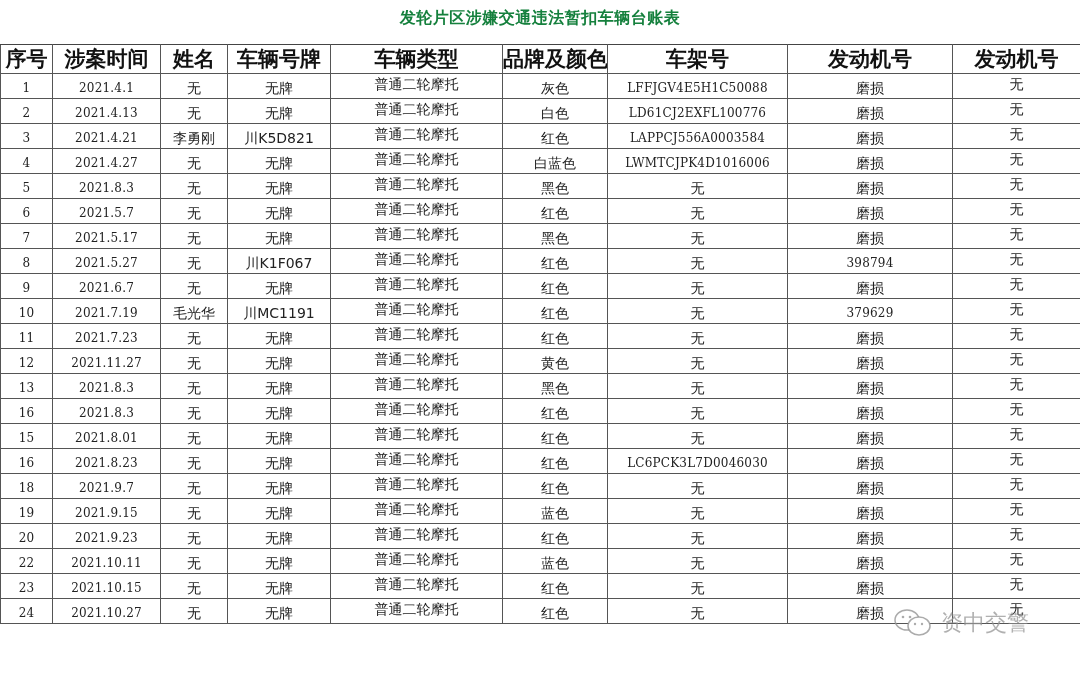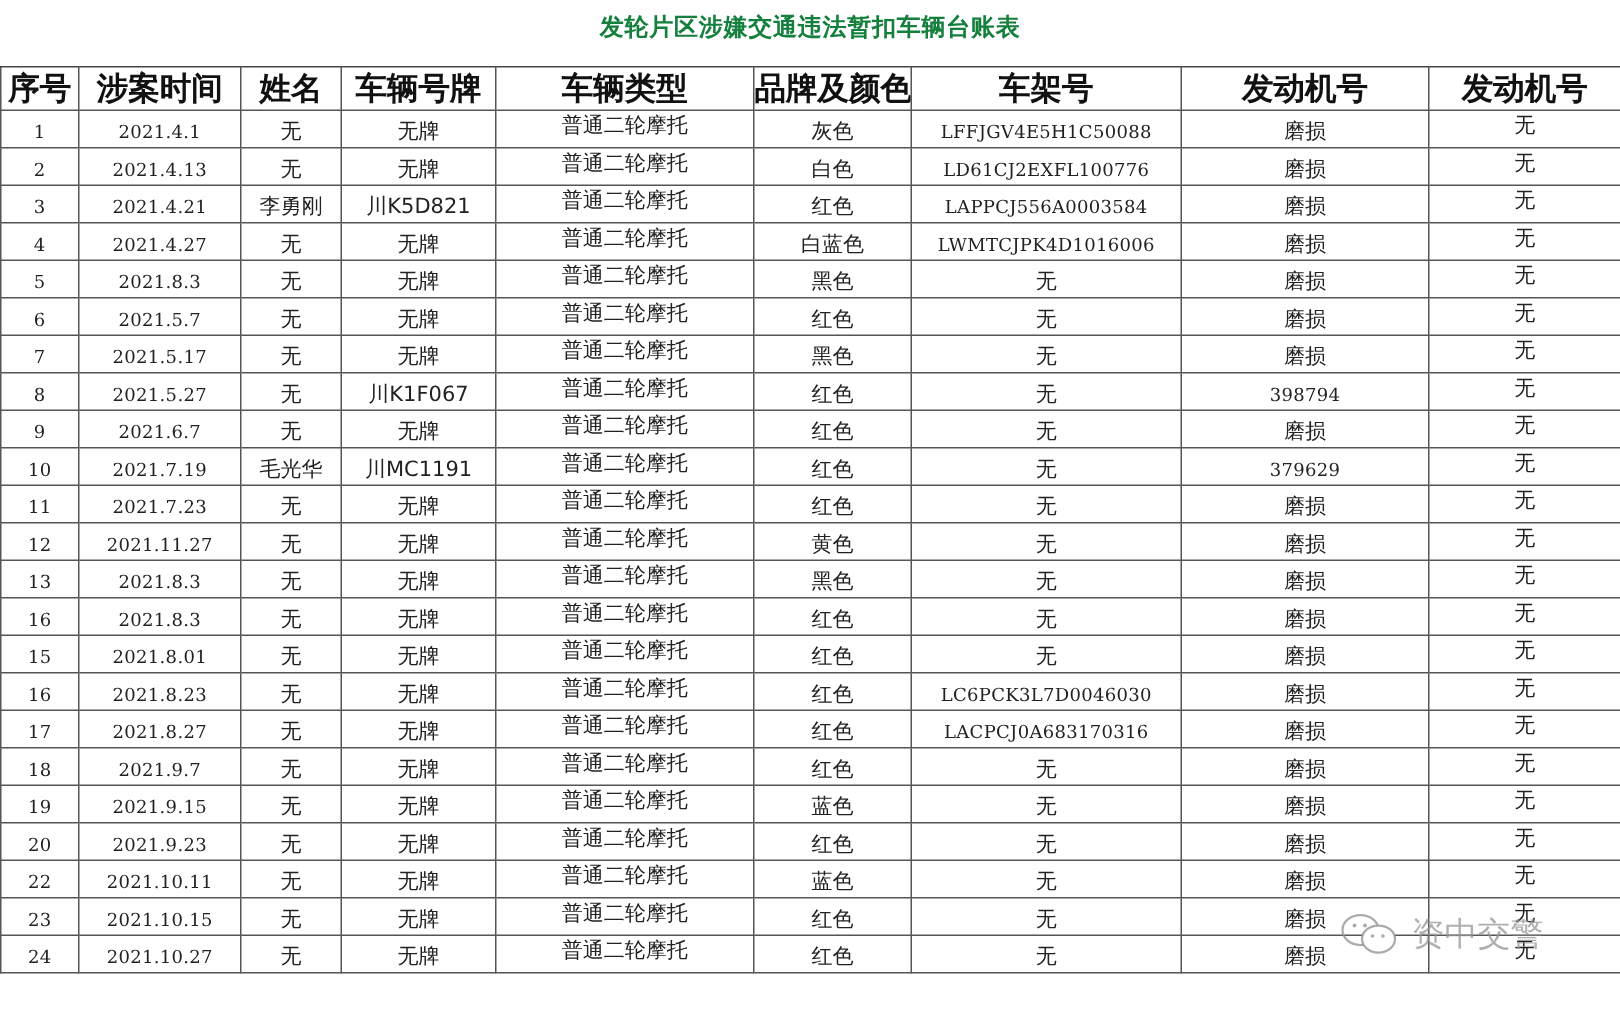--- a/index.html
+++ b/index.html
@@ -220,31 +220,20 @@
         <td class="mono">2021.8.23</td>
         <td class="cn">无</td>
         <td class="cn">无牌</td>
         <td class="type">普通二轮摩托</td>
         <td class="cn">红色</td>
         <td class="mono">LC6PCK3L7D0046030</td>
         <td class="cn">磨损</td>
         <td class="status cn">无</td>
       </tr>
       <tr>
-        <td class="mono">17</td>
-        <td class="mono">2021.8.27</td>
-        <td class="cn">无</td>
-        <td class="cn">无牌</td>
-        <td class="type">普通二轮摩托</td>
-        <td class="cn">红色</td>
-        <td class="mono">LACPCJ0A683170316</td>
-        <td class="cn">磨损</td>
-        <td class="status cn">无</td>
-      </tr>
-      <tr>
         <td class="mono">18</td>
         <td class="mono">2021.9.7</td>
         <td class="cn">无</td>
         <td class="cn">无牌</td>
         <td class="type">普通二轮摩托</td>
         <td class="cn">红色</td>
         <td class="cn">无</td>
         <td class="cn">磨损</td>
         <td class="status cn">无</td>
       </tr>

